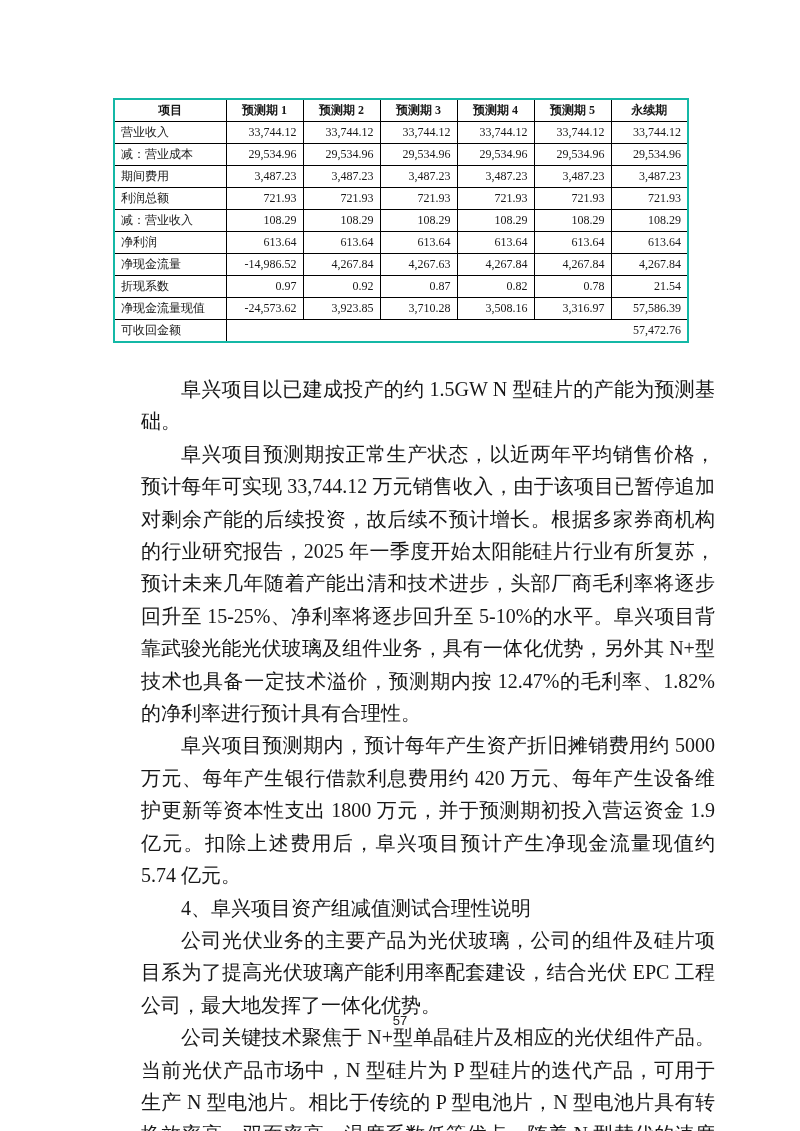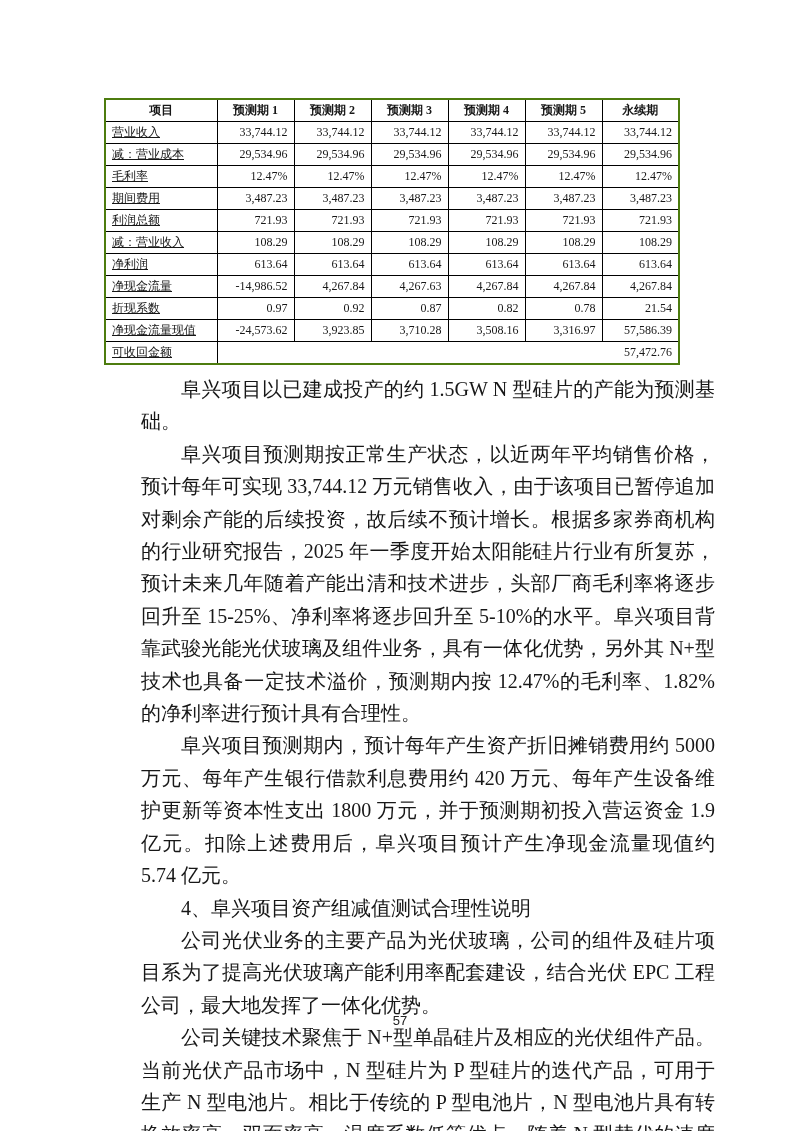--- a/index.html
+++ b/index.html
@@ -13,42 +13,42 @@
     height: 1131px;
     background: #ffffff;
     font-family: "Liberation Serif", "DejaVu Serif", serif;
     color: #171717;
     overflow: hidden;
   }
 
   
   .fin-table {
     position: absolute;
-    left: 104px;
+    left: 113px;
     top: 98px;
     width: 574px;
     border-collapse: collapse;
     table-layout: fixed;
     font-size: 12px;
-    border: 2px solid #4d7c0f;
+    border: 2px solid #14b8a6;
   }
   .fin-table th,
   .fin-table td {
     border: 1px solid #000;
     height: 21px;
     padding: 0 6px;
     white-space: nowrap;
     overflow: hidden;
     font-weight: normal;
   }
   .fin-table th {
     font-weight: bold;
     text-align: center;
   }
-  .fin-table td.label { text-align: left; text-decoration: underline; }
+  .fin-table td.label { text-align: left; }
   .fin-table td.num   { text-align: right; }
 
   
   .body-text {
     position: absolute;
     left: 113px;
     top: 373px;
     width: 574px;
     font-size: 20px;
     line-height: 32.4px;
@@ -111,29 +111,20 @@
         <tr>
           <td class="label">减：营业成本</td>
           <td class="num">29,534.96</td>
           <td class="num">29,534.96</td>
           <td class="num">29,534.96</td>
           <td class="num">29,534.96</td>
           <td class="num">29,534.96</td>
           <td class="num">29,534.96</td>
         </tr>
         <tr>
-          <td class="label">毛利率</td>
-          <td class="num">12.47%</td>
-          <td class="num">12.47%</td>
-          <td class="num">12.47%</td>
-          <td class="num">12.47%</td>
-          <td class="num">12.47%</td>
-          <td class="num">12.47%</td>
-        </tr>
-        <tr>
           <td class="label">期间费用</td>
           <td class="num">3,487.23</td>
           <td class="num">3,487.23</td>
           <td class="num">3,487.23</td>
           <td class="num">3,487.23</td>
           <td class="num">3,487.23</td>
           <td class="num">3,487.23</td>
         </tr>
         <tr>
           <td class="label">利润总额</td>

